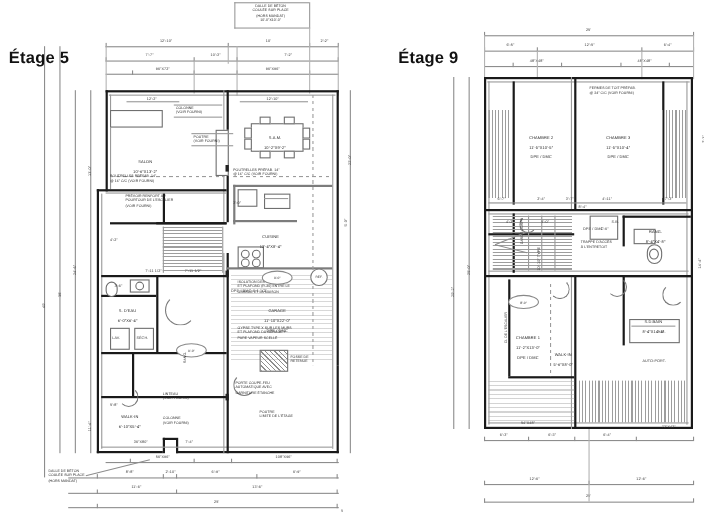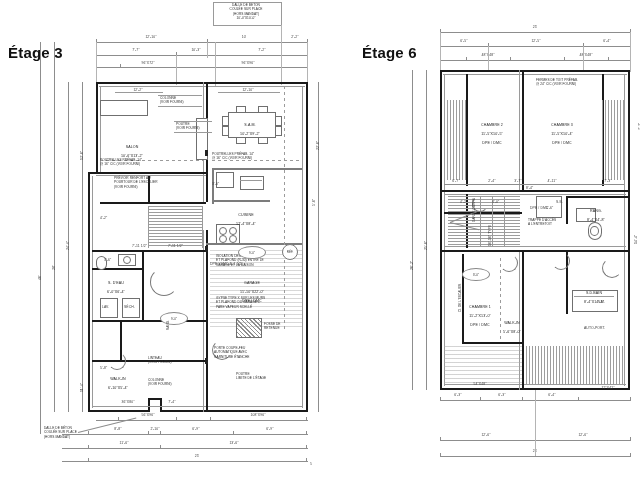--- a/index.html
+++ b/index.html
@@ -108,22 +108,22 @@
   }
   .leader{position:absolute;height:1px;background:#8d8d8d;transform-origin:left center;}
   .colbox{position:absolute;background:#222;}
   .sheetnum{position:absolute;font-size:3.4px;color:#555;}
 </style>
 </head>
 <body>
 
 <div id="sheet">
 
-  <div class="floor-title" id="title1">Étage 3</div>
-  <div class="floor-title" id="title2">Étage 6</div>
+  <div class="floor-title" id="title1">Étage 5</div>
+  <div class="floor-title" id="title2">Étage 9</div>
 
   <div class="panel" id="panel1">
 
     <div class="note c" style="left:246px;top:3px;">DALLE DE BÉTON
 COULÉE SUR PLACE
 (HORS MANDAT)
 10'-0"X10'-0"</div>
     <div class="ln h thin" style="left:213px;top:2px;width:68px;"></div>
     <div class="ln h thin" style="left:213px;top:25px;width:68px;"></div>
     <div class="ln v thin" style="left:213px;top:2px;height:24px;"></div>

